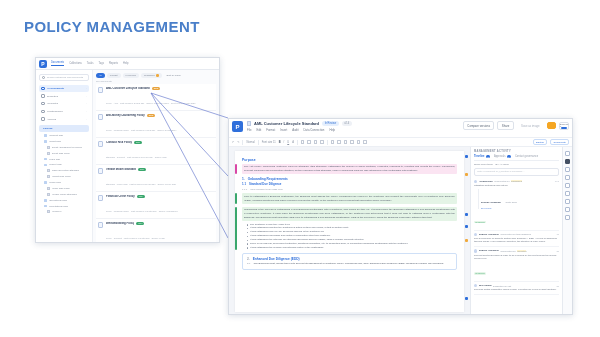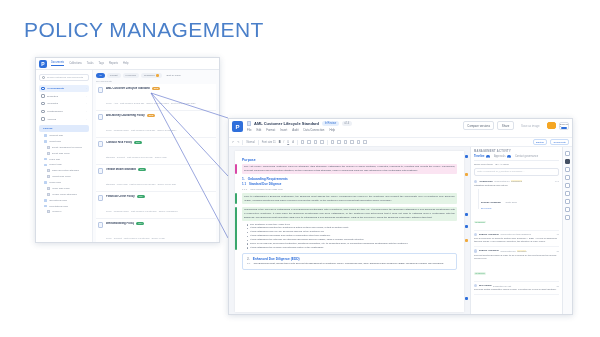--- a/index.html
+++ b/index.html
@@ -6,21 +6,21 @@
   html,body { width:600px; height:337px; overflow:hidden; }
   body {
     background:#ffffff;
     font-family:"Liberation Sans", sans-serif;
     position:relative;
   }
 
   
   .slide-title{
     position:absolute; left:24px; top:18px;
-    font-size:21px; font-weight:normal; letter-spacing:.4px;
+    font-size:15px; font-weight:bold; letter-spacing:.4px;
     color:#4a7fc9;
   }
 
   
   .win{
     position:absolute; background:#fff;
     border:1px solid #d8dde5;
     box-shadow:0 1px 6px rgba(40,60,100,.16);
     overflow:hidden;
   }

